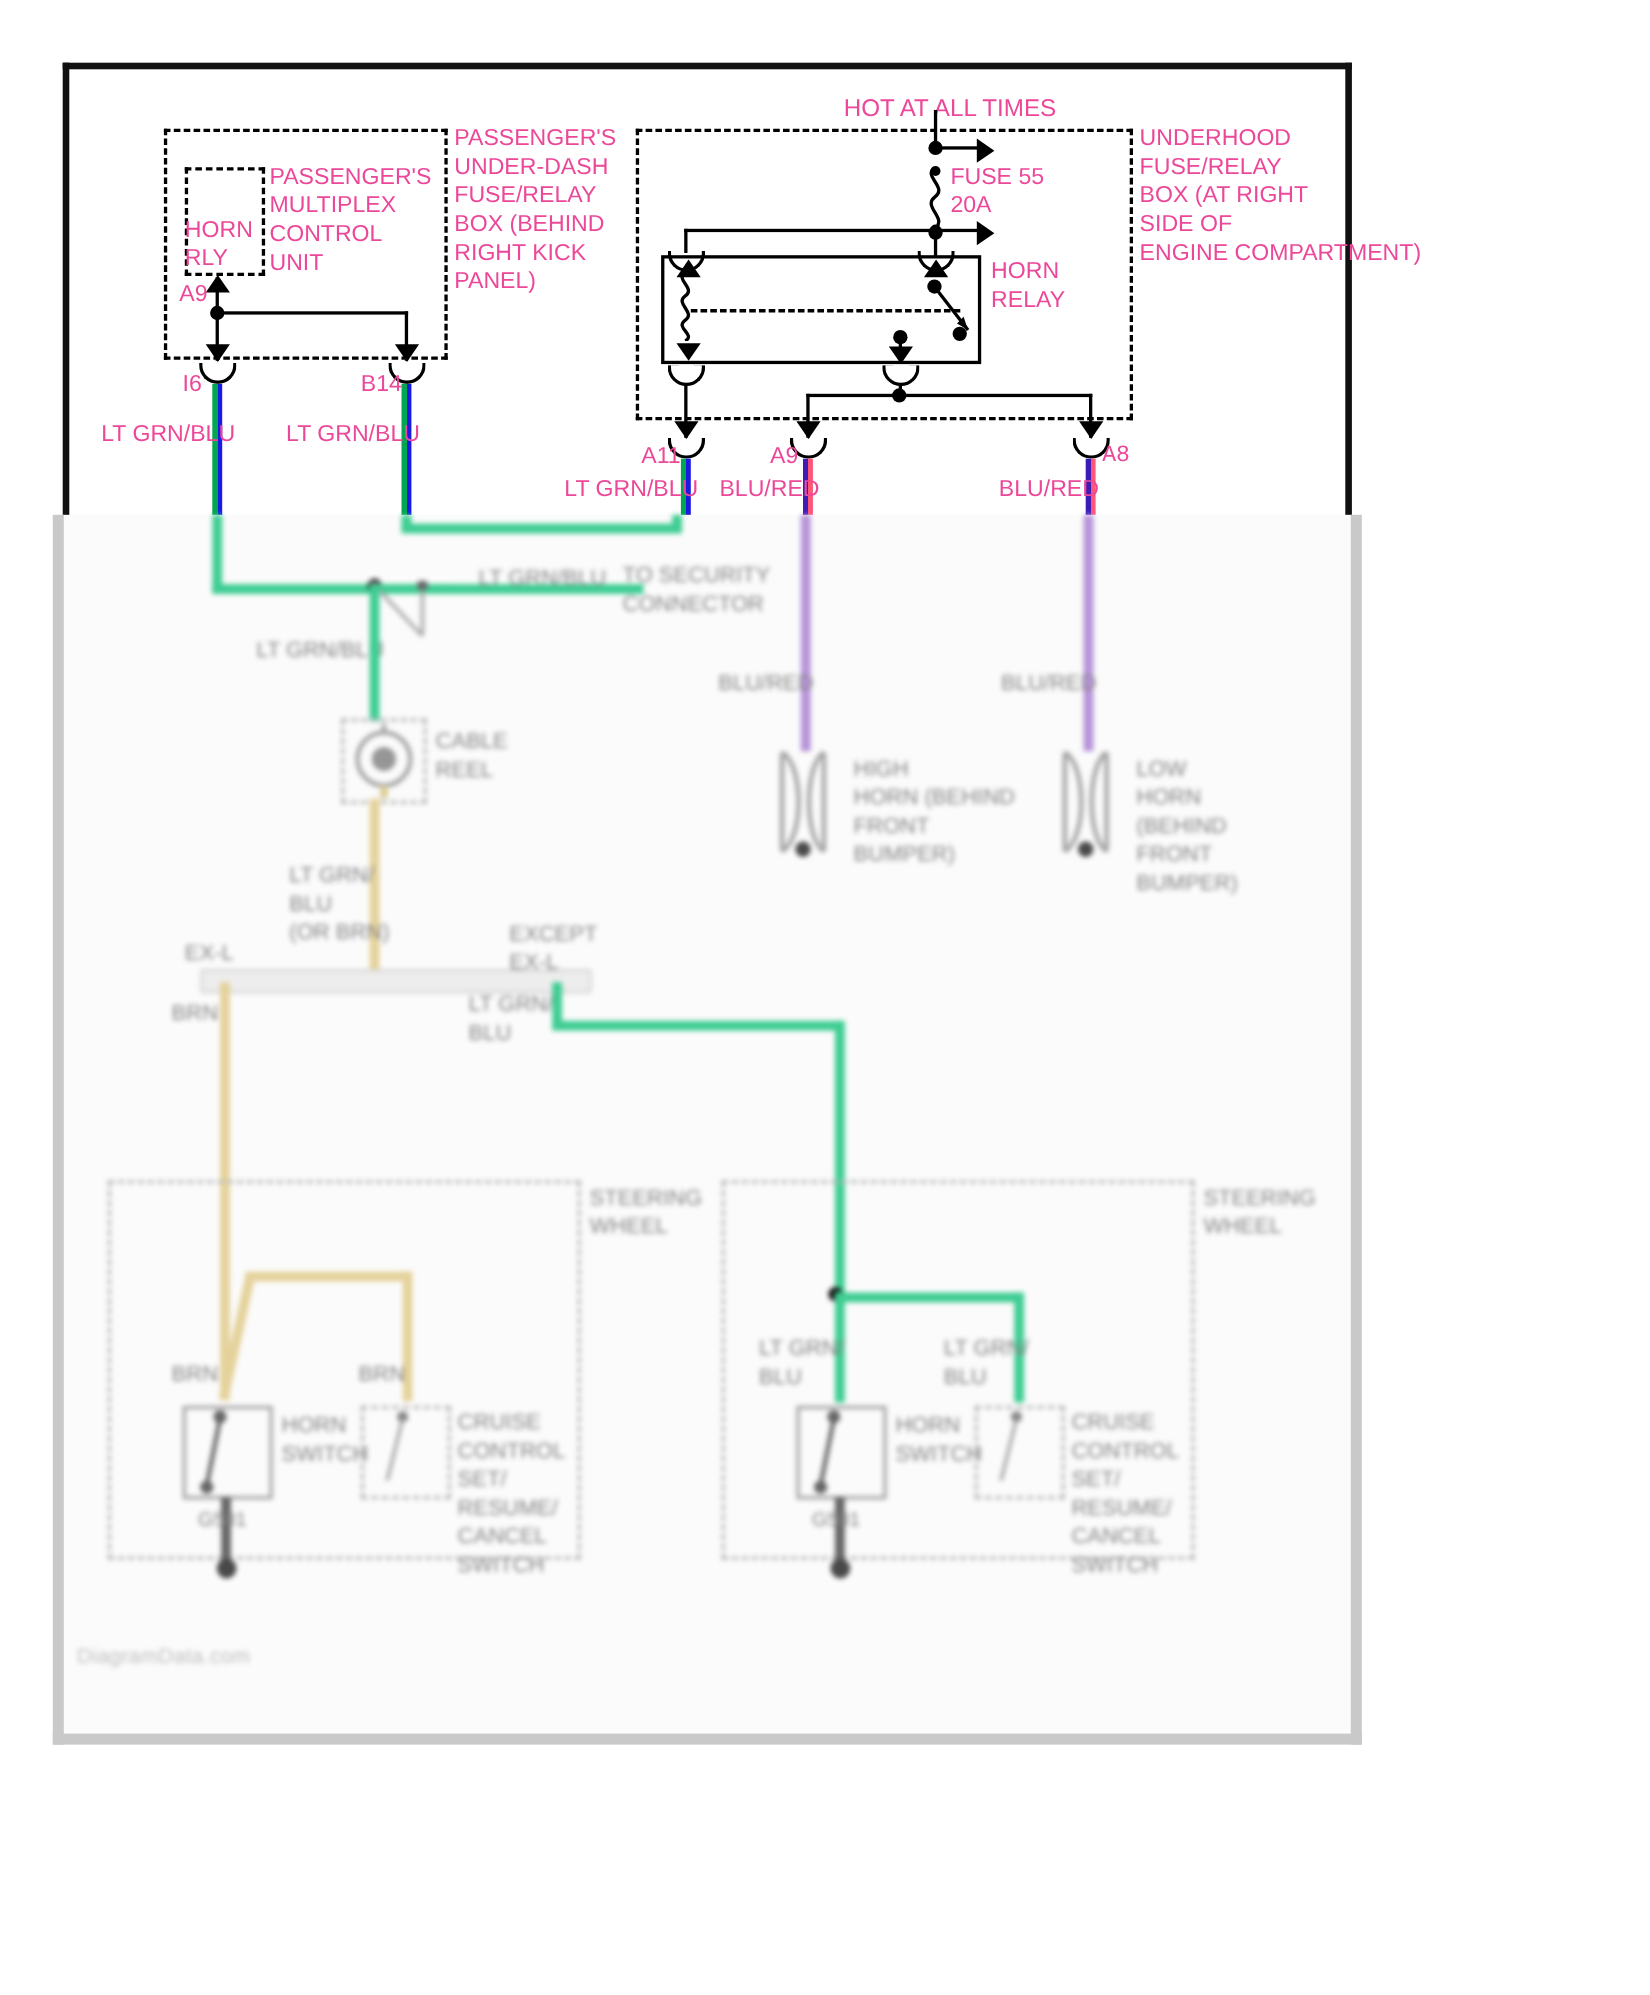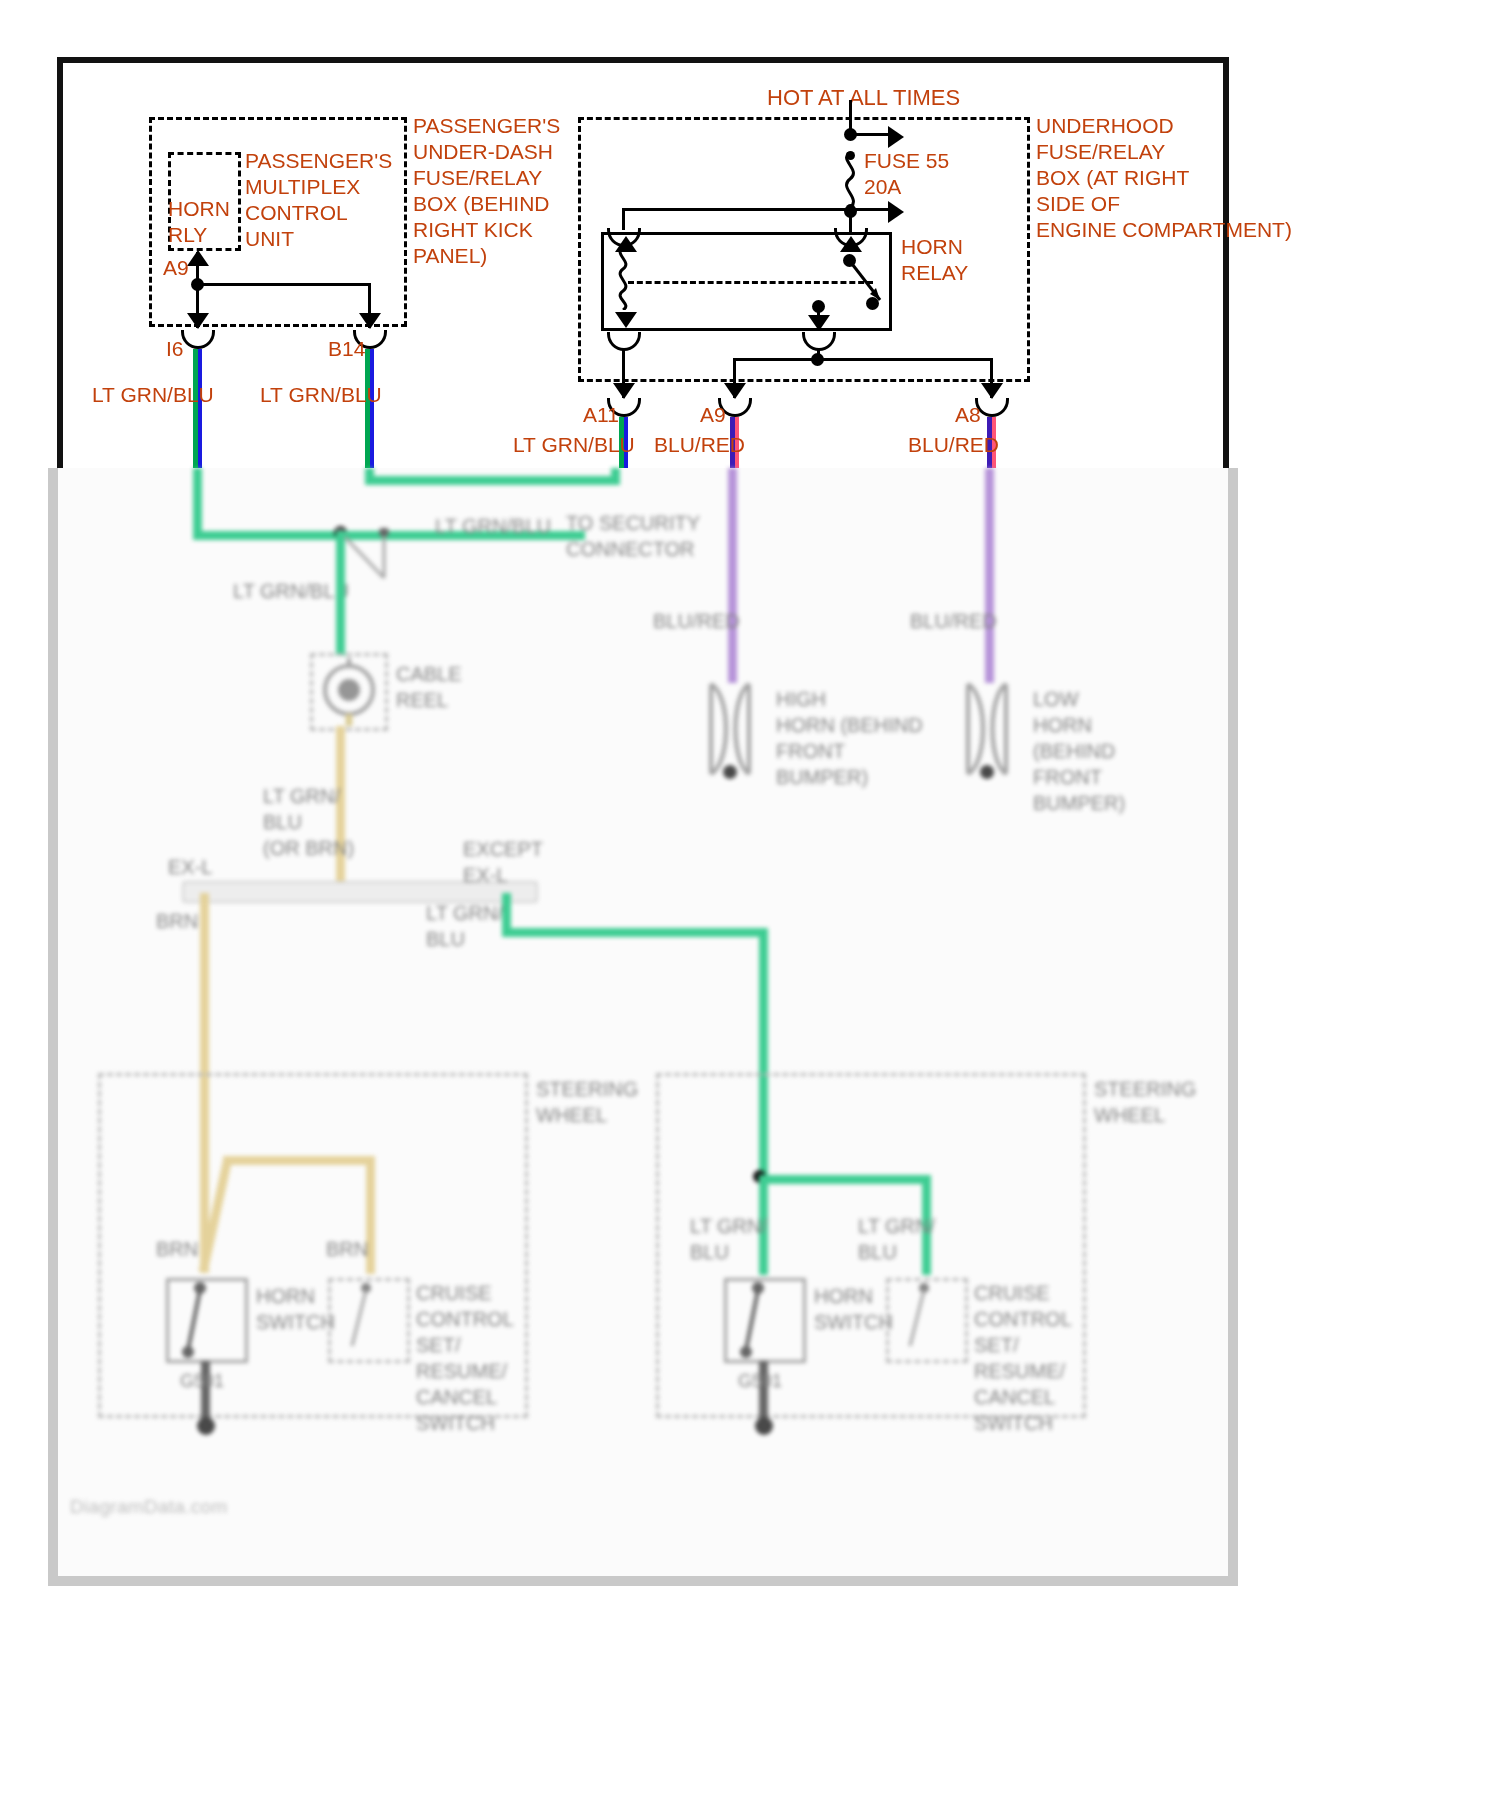--- a/index.html
+++ b/index.html
@@ -18,21 +18,21 @@
   .lower-blur{position:absolute;left:58px;top:468px;width:1170px;height:1108px;
               filter:blur(2.2px);opacity:.92;}
 
   
   .dash-box{position:absolute;border:3px dashed #000;box-sizing:border-box;}
   .solid-box{position:absolute;border:3px solid #000;box-sizing:border-box;background:transparent;}
   .hline{position:absolute;background:#000;height:3px;}
   .vline{position:absolute;background:#000;width:3px;}
   .dot{position:absolute;width:13px;height:13px;border-radius:50%;background:#000;}
   .dot-sm{position:absolute;width:9px;height:9px;border-radius:50%;background:#000;}
-  .lbl{position:absolute;font-size:21px;line-height:26px;color:#c2410c;white-space:pre;}
+  .lbl{position:absolute;font-size:21px;line-height:26px;color:#ec4899;white-space:pre;}
 
   
   .arw-d{position:absolute;width:0;height:0;border-left:11px solid transparent;
          border-right:11px solid transparent;border-top:16px solid #000;}
   .arw-u{position:absolute;width:0;height:0;border-left:11px solid transparent;
          border-right:11px solid transparent;border-bottom:16px solid #000;}
   .arw-r{position:absolute;width:0;height:0;border-top:11px solid transparent;
          border-bottom:11px solid transparent;border-left:16px solid #000;}
 
   
@@ -170,21 +170,21 @@
   <div class="vline" style="left:733px;top:358px;height:40px;"></div>
   <div class="vline" style="left:990px;top:358px;height:40px;"></div>
   <div class="arw-d" style="left:724px;top:383px;"></div>
   <div class="arw-d" style="left:981px;top:383px;"></div>
 
   <div class="cup" style="left:607px;top:398px;"></div>
   <div class="cup" style="left:718px;top:398px;"></div>
   <div class="cup" style="left:975px;top:398px;"></div>
   <div class="lbl" style="left:583px;top:402px;">A11</div>
   <div class="lbl" style="left:700px;top:402px;">A9</div>
-  <div class="lbl" style="left:955px;top:402px;">A8</div>
+  <div class="lbl" style="left:1002px;top:402px;font-family:Liberation Mono, monospace;">A8</div>
 
   <div class="stripe-lgb" style="left:619px;top:417px;height:55px;"></div>
   <div class="stripe-blured" style="left:730px;top:417px;height:55px;"></div>
   <div class="stripe-blured" style="left:987px;top:417px;height:55px;"></div>
 
   <div class="lbl" style="left:513px;top:432px;">LT GRN/BLU</div>
   <div class="lbl" style="left:654px;top:432px;">BLU/RED</div>
   <div class="lbl" style="left:908px;top:432px;">BLU/RED</div>
 
   <div class="lower-pane"></div>

